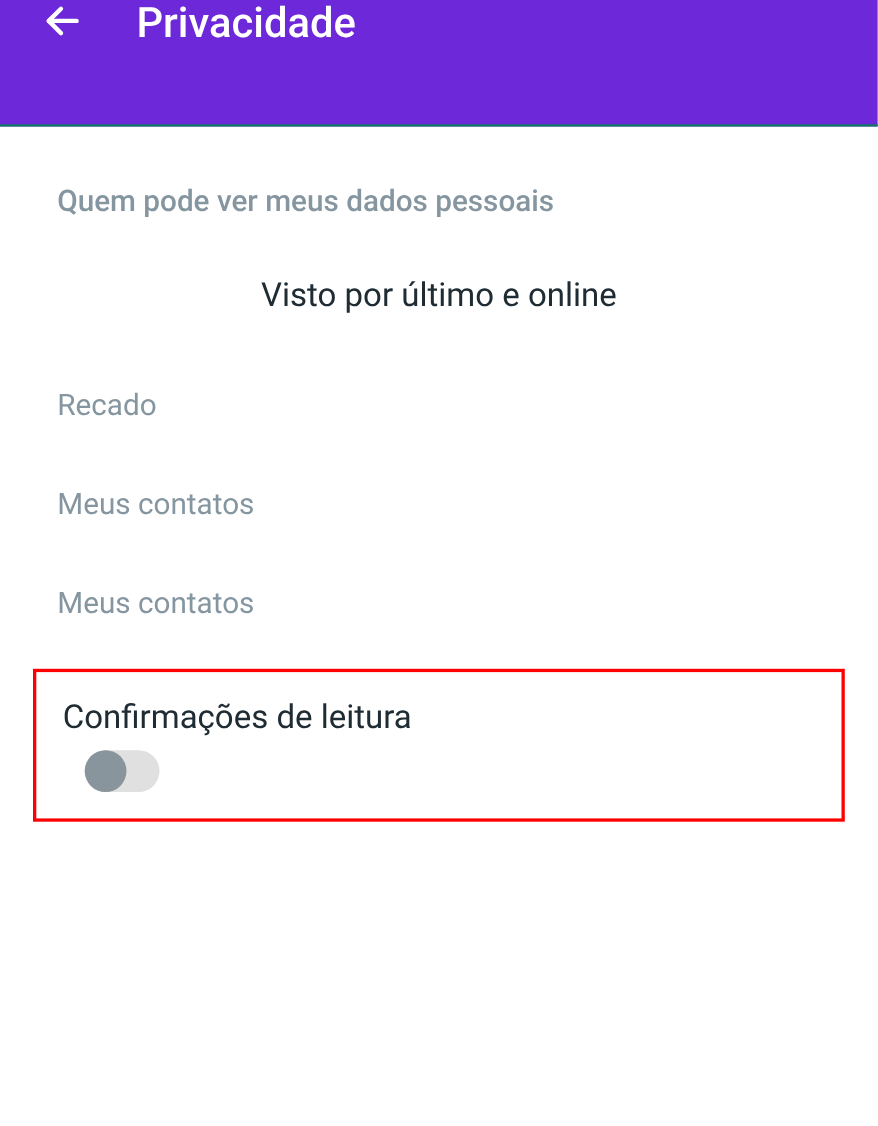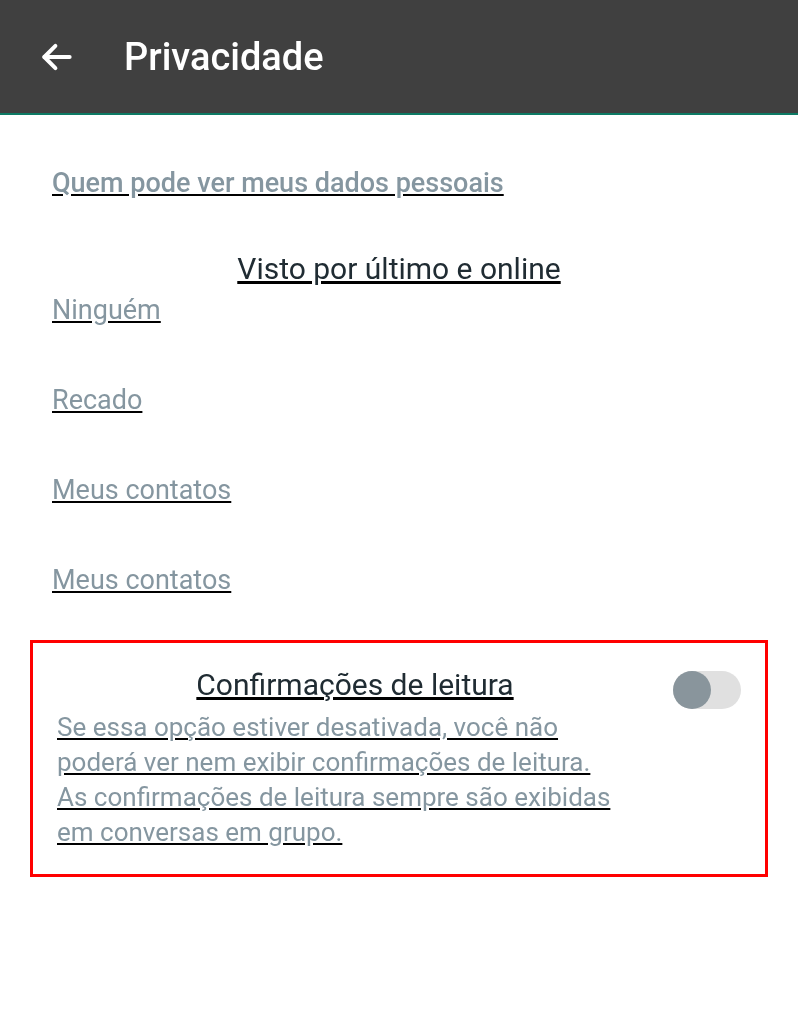--- a/index.html
+++ b/index.html
@@ -8,24 +8,24 @@
       box-sizing: border-box;
     }
     body {
       font-family: -apple-system, BlinkMacSystemFont, 'Segoe UI', Roboto, Helvetica, Arial, sans-serif;
       background: #ffffff;
       width: 798px;
       height: 1024px;
       overflow: hidden;
     }
     .header {
-      background: #404040;
+      background: #6d28d9;
       height: 115px;
       display: flex;
-      align-items: center;
+      align-items: flex-start;
       padding: 0 38px;
       border-bottom: 2px solid #0d7a64;
     }
     .back-arrow {
       color: #ffffff;
       cursor: pointer;
       display: flex;
       align-items: center;
       justify-content: center;
     }
@@ -34,21 +34,20 @@
       height: 38px;
     }
     .header-title {
       color: #ffffff;
       font-size: 38px;
       font-weight: 500;
       margin-left: 48px;
     }
     .content {
       padding: 0;
-      text-decoration: underline;
     }
     .section-header {
       color: #8596a0;
       font-size: 27px;
       font-weight: 500;
       padding: 52px 52px 22px 52px;
     }
     .setting-item {
       padding: 30px 52px 28px 52px;
       cursor: pointer;
@@ -76,20 +75,21 @@
     .highlight-box {
       border: 3px solid #ff0000;
       margin: 16px 30px 0 30px;
       padding: 0;
     }
     .highlight-box .setting-item {
       padding: 24px 24px 24px 24px;
       display: flex;
       align-items: flex-start;
       justify-content: space-between;
+      flex-direction: column;
     }
     .setting-content {
       flex: 1;
     }
     .toggle-switch {
       width: 68px;
       height: 38px;
       background: #e0e0e0;
       border-radius: 19px;
       position: relative;
@@ -119,39 +119,37 @@
     </svg>
   </div>
   <div class="header-title">Privacidade</div>
 </div>
 
 <div class="content">
   <div class="section-header">Quem pode ver meus dados pessoais</div>
 
   <div class="setting-item">
     <div class="setting-title">Visto por último e online</div>
-    <div class="setting-value">Ninguém</div>
   </div>
 
   <div class="setting-item">
     <div class="setting-value">Recado</div>
   </div>
 
   <div class="setting-item">
     <div class="setting-value">Meus contatos</div>
   </div>
 
   <div class="setting-item">
     <div class="setting-value">Meus contatos</div>
   </div>
 
   <div class="highlight-box">
     <div class="setting-item">
       <div class="setting-content">
         <div class="setting-title">Confirmações de leitura</div>
-        <div class="setting-description">Se essa opção estiver desativada, você não poderá ver nem exibir confirmações de leitura. As confirmações de leitura sempre são exibidas em conversas em grupo.</div>
       </div>
       <div class="toggle-switch">
         <div class="toggle-thumb"></div>
       </div>
     </div>
   </div>
 </div>
 
 </body></html>

